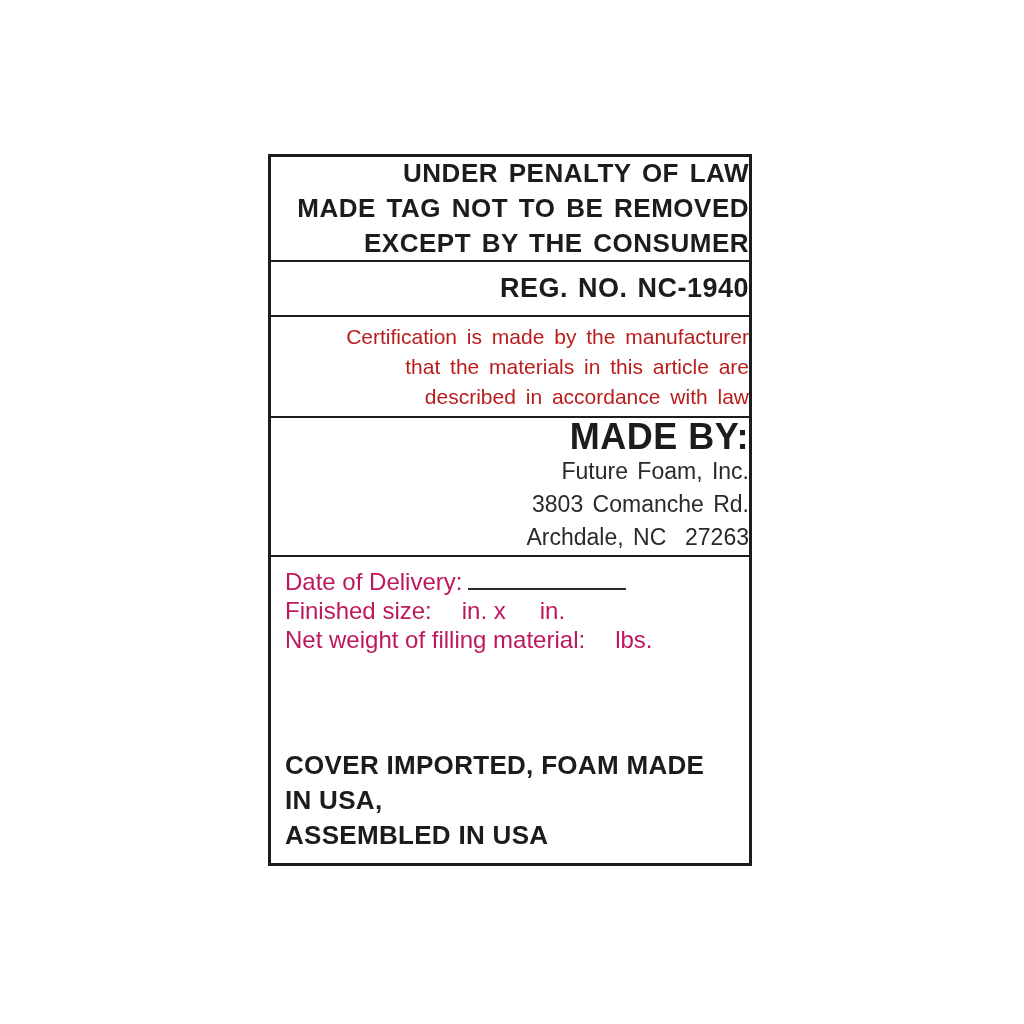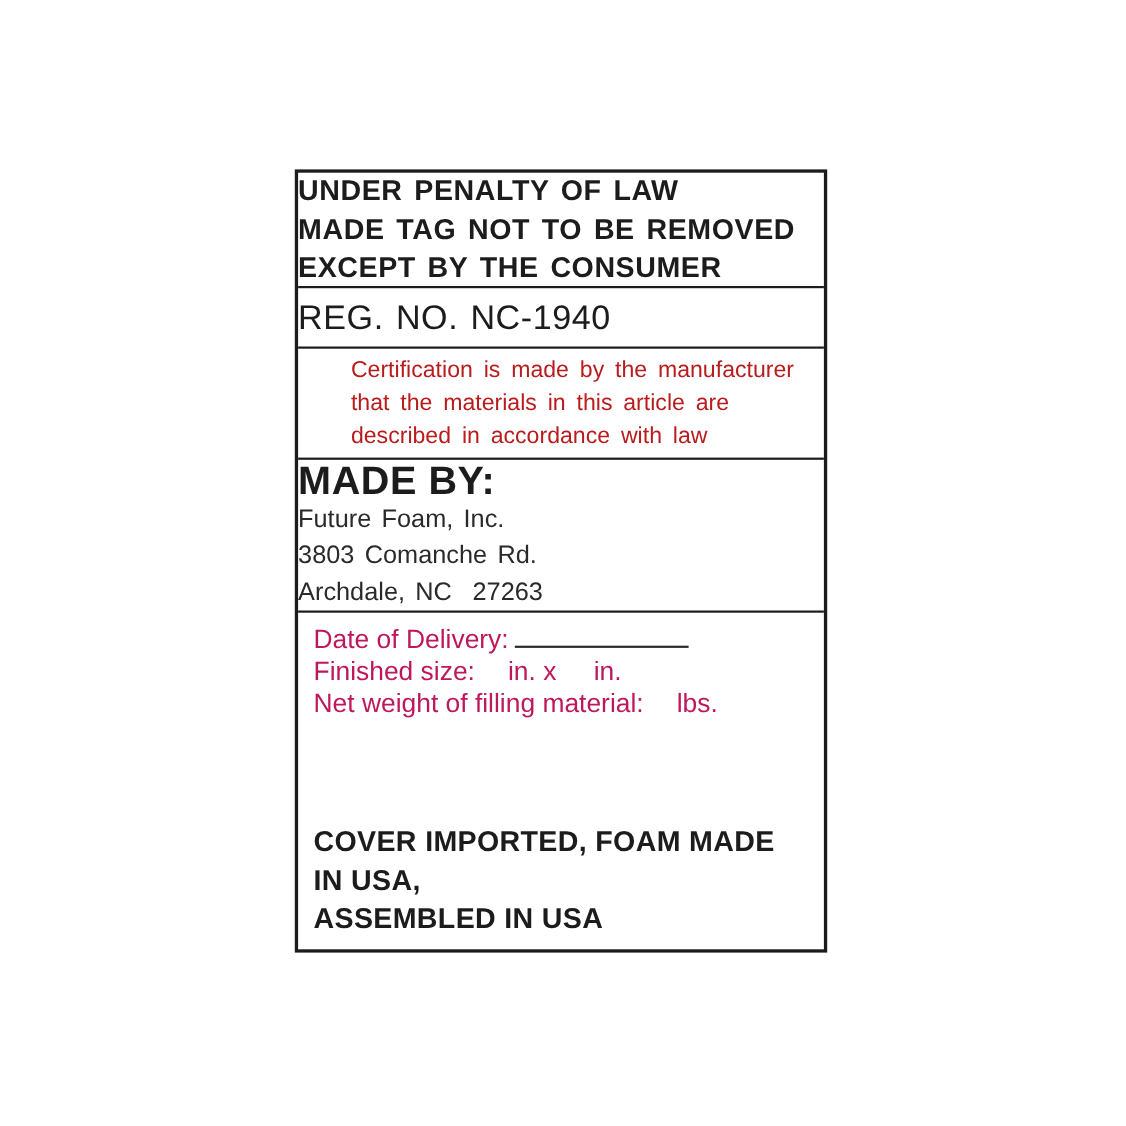--- a/index.html
+++ b/index.html
@@ -25,21 +25,21 @@
     box-sizing: border-box;
     background: #ffffff;
     display: flex;
     flex-direction: column;
   }
   .section {
     box-sizing: border-box;
     display: flex;
     flex-direction: column;
     justify-content: center;
-    align-items: flex-start;
+    align-items: flex-end;
     text-align: center;
   }
   .section.divided { border-bottom: 2px solid #1c1c1c; }
 
   .sec-penalty  { height: 105px; }
   .sec-material { height: 117px; }
   .sec-regno    { height: 55px;  }
   .sec-cert     { height: 101px; }
   .sec-madeby   { height: 139px; }
   .sec-details  { flex: 1; align-items: stretch; text-align: left;
@@ -47,22 +47,22 @@
 
   .bold-head {
     font-weight: bold;
     font-size: 26px;
     line-height: 35px;
     letter-spacing: 0.5px;
     word-spacing: 3px;
   }
   .sec-material .bold-head { line-height: 37px; }
   .regno-text {
-    font-weight: normal;
-    font-size: 31px;
+    font-weight: bold;
+    font-size: 27px;
     letter-spacing: 0.5px;
     word-spacing: 2px;
   }
   .cert-text {
     font-size: 21px;
     line-height: 30px;
     word-spacing: 4px;
     color: #b91c1c;
     margin-left: 48px;
   }

